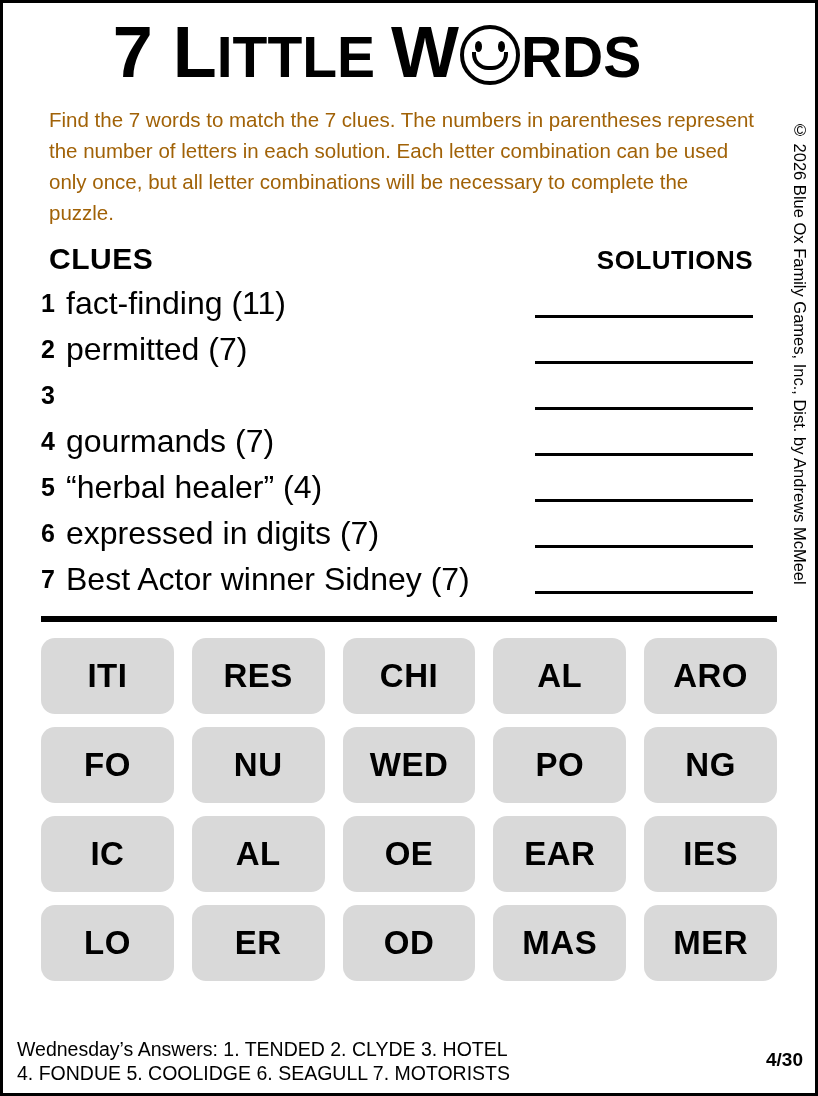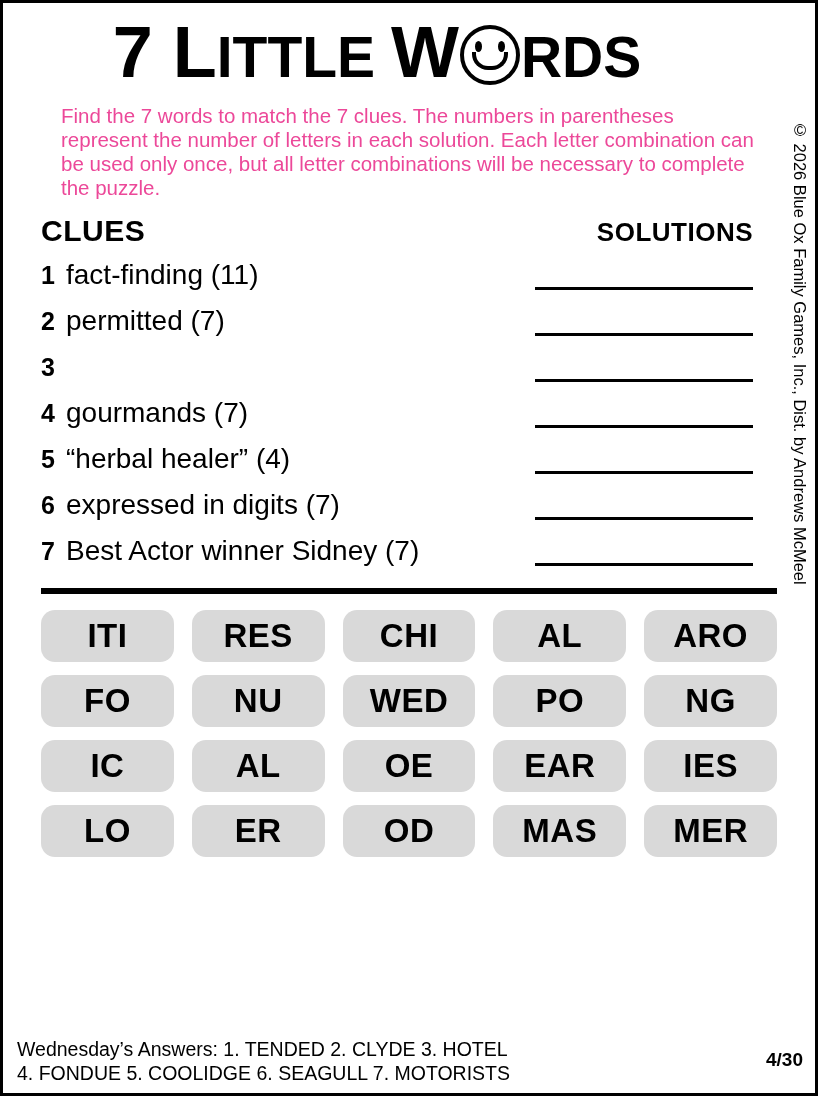--- a/index.html
+++ b/index.html
@@ -67,35 +67,36 @@
     height: 14px;
     border: 4px solid #000;
     border-top: none;
     border-radius: 0 0 16px 16px;
     left: 8px;
     top: 23px;
   }
   
   .instructions {
     font-size: 20.5px;
-    line-height: 24px;
-    color: #ec4899;
-    margin: 8px 0 0 16px;
+    line-height: 31px;
+    color: #a16207;
+    margin: 8px 0 0 4px;
     padding: 0 60px 0 42px;
   }
   
   .headers {
     display: flex;
     align-items: baseline;
     padding: 14px 62px 0 38px;
   }
   .headers .clues-h {
     font-size: 30px;
     font-weight: bold;
     letter-spacing: 0.5px;
+    margin-left: 8px;
   }
   .headers .sol-h {
     font-size: 26px;
     font-weight: bold;
     margin-left: auto;
     letter-spacing: 0.5px;
   }
   
   .clues {
     padding: 4px 62px 0 38px;
@@ -105,21 +106,21 @@
     align-items: center;
     height: 46px;
   }
   .clue-num {
     font-size: 25px;
     font-weight: bold;
     width: 18px;
     flex: 0 0 18px;
   }
   .clue-text {
-    font-size: 28px;
+    font-size: 32px;
     margin-left: 7px;
     white-space: nowrap;
   }
   .answer-line {
     margin-left: auto;
     width: 218px;
     border-bottom: 3px solid #000;
     height: 26px;
   }
   
@@ -130,21 +131,21 @@
   
   .tiles {
     display: grid;
     grid-template-columns: repeat(5, 1fr);
     gap: 13px 18px;
     padding: 16px 38px 0 38px;
   }
   .tile {
     background: #d9d9d9;
     border-radius: 14px;
-    height: 52px;
+    height: 76px;
     display: flex;
     align-items: center;
     justify-content: center;
     font-size: 33px;
     font-weight: bold;
     color: #000;
     letter-spacing: 0.5px;
   }
   
   .footer {

